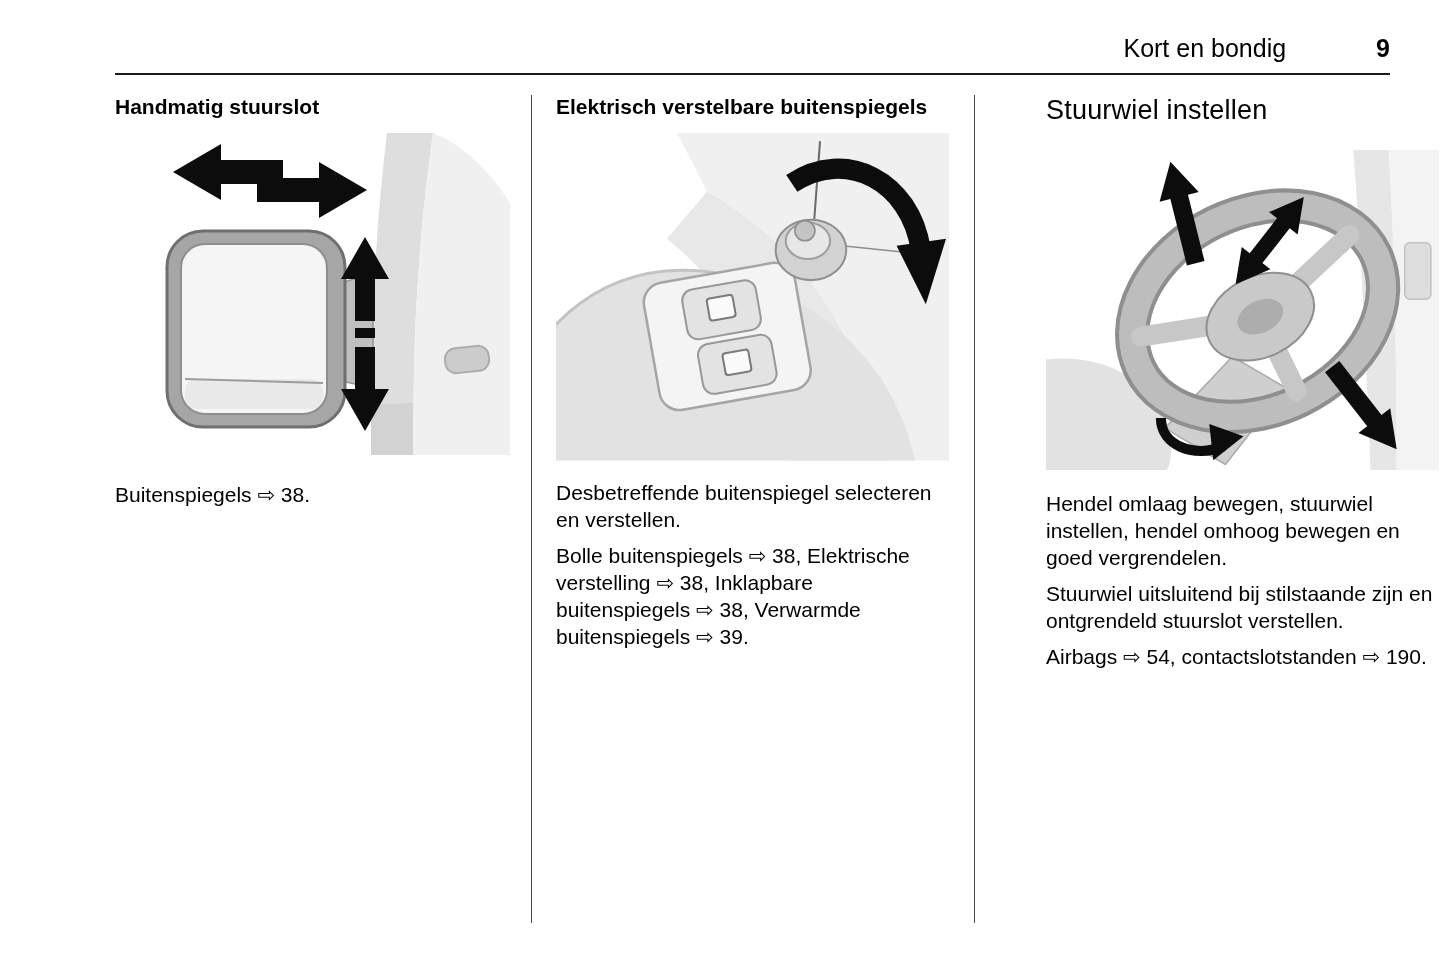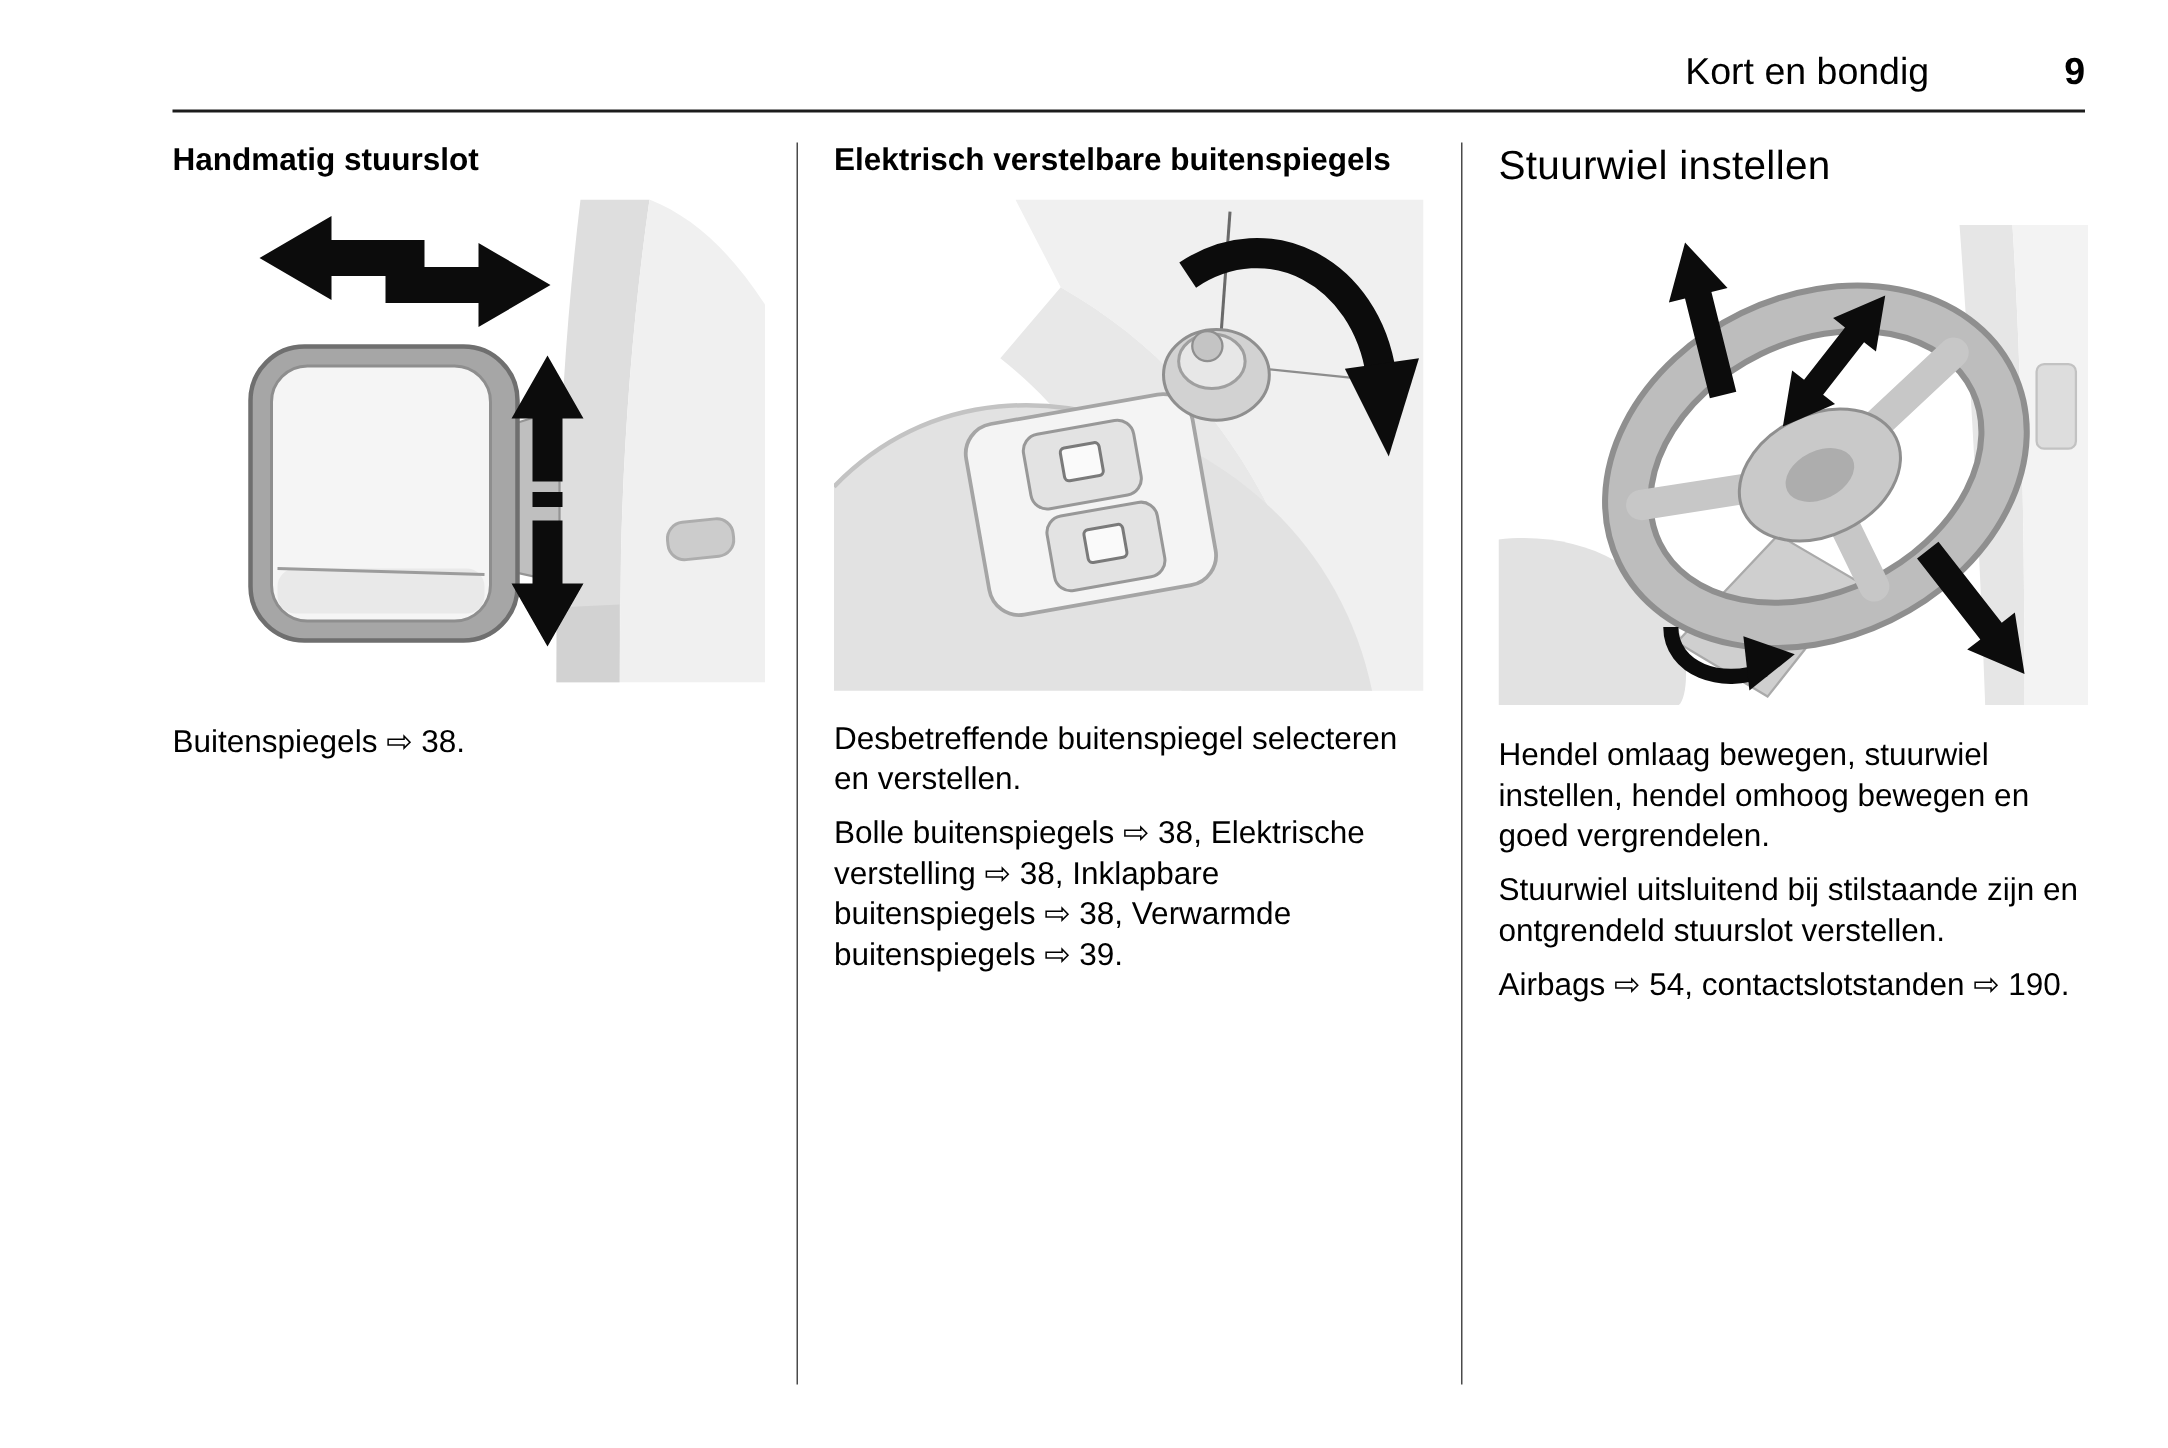--- a/index.html
+++ b/index.html
@@ -22,21 +22,21 @@
   .page-number   { font-size: 25px; font-weight: 700; }
   .header-rule {
     position: absolute; top: 73px; left: 115px; width: 1275px; height: 2px;
     background: #1c1c1c;
   }
 
   
   .col { position: absolute; top: 95px; }
   .col-1 { left: 115px; width: 395px; }
   .col-2 { left: 556px; width: 393px; }
-  .col-3 { left: 999px; width: 393px; }
+  .col-3 { left: 1046px; width: 393px; }
 
   .col-divider {
     position: absolute; top: 95px; width: 1px; height: 828px; background: #4a4a4a;
   }
   .divider-1 { left: 531px; }
   .divider-2 { left: 974px; }
 
   .col-heading   { font-size: 27px; font-weight: 400; margin: 0 0 24px 0; letter-spacing: .2px; }
   .col-subheading{ font-size: 21px; font-weight: 700; margin: 0 0 14px 0; }
   .body-text     { font-size: 21px; line-height: 27px; margin: 0 0 9px 0; }

